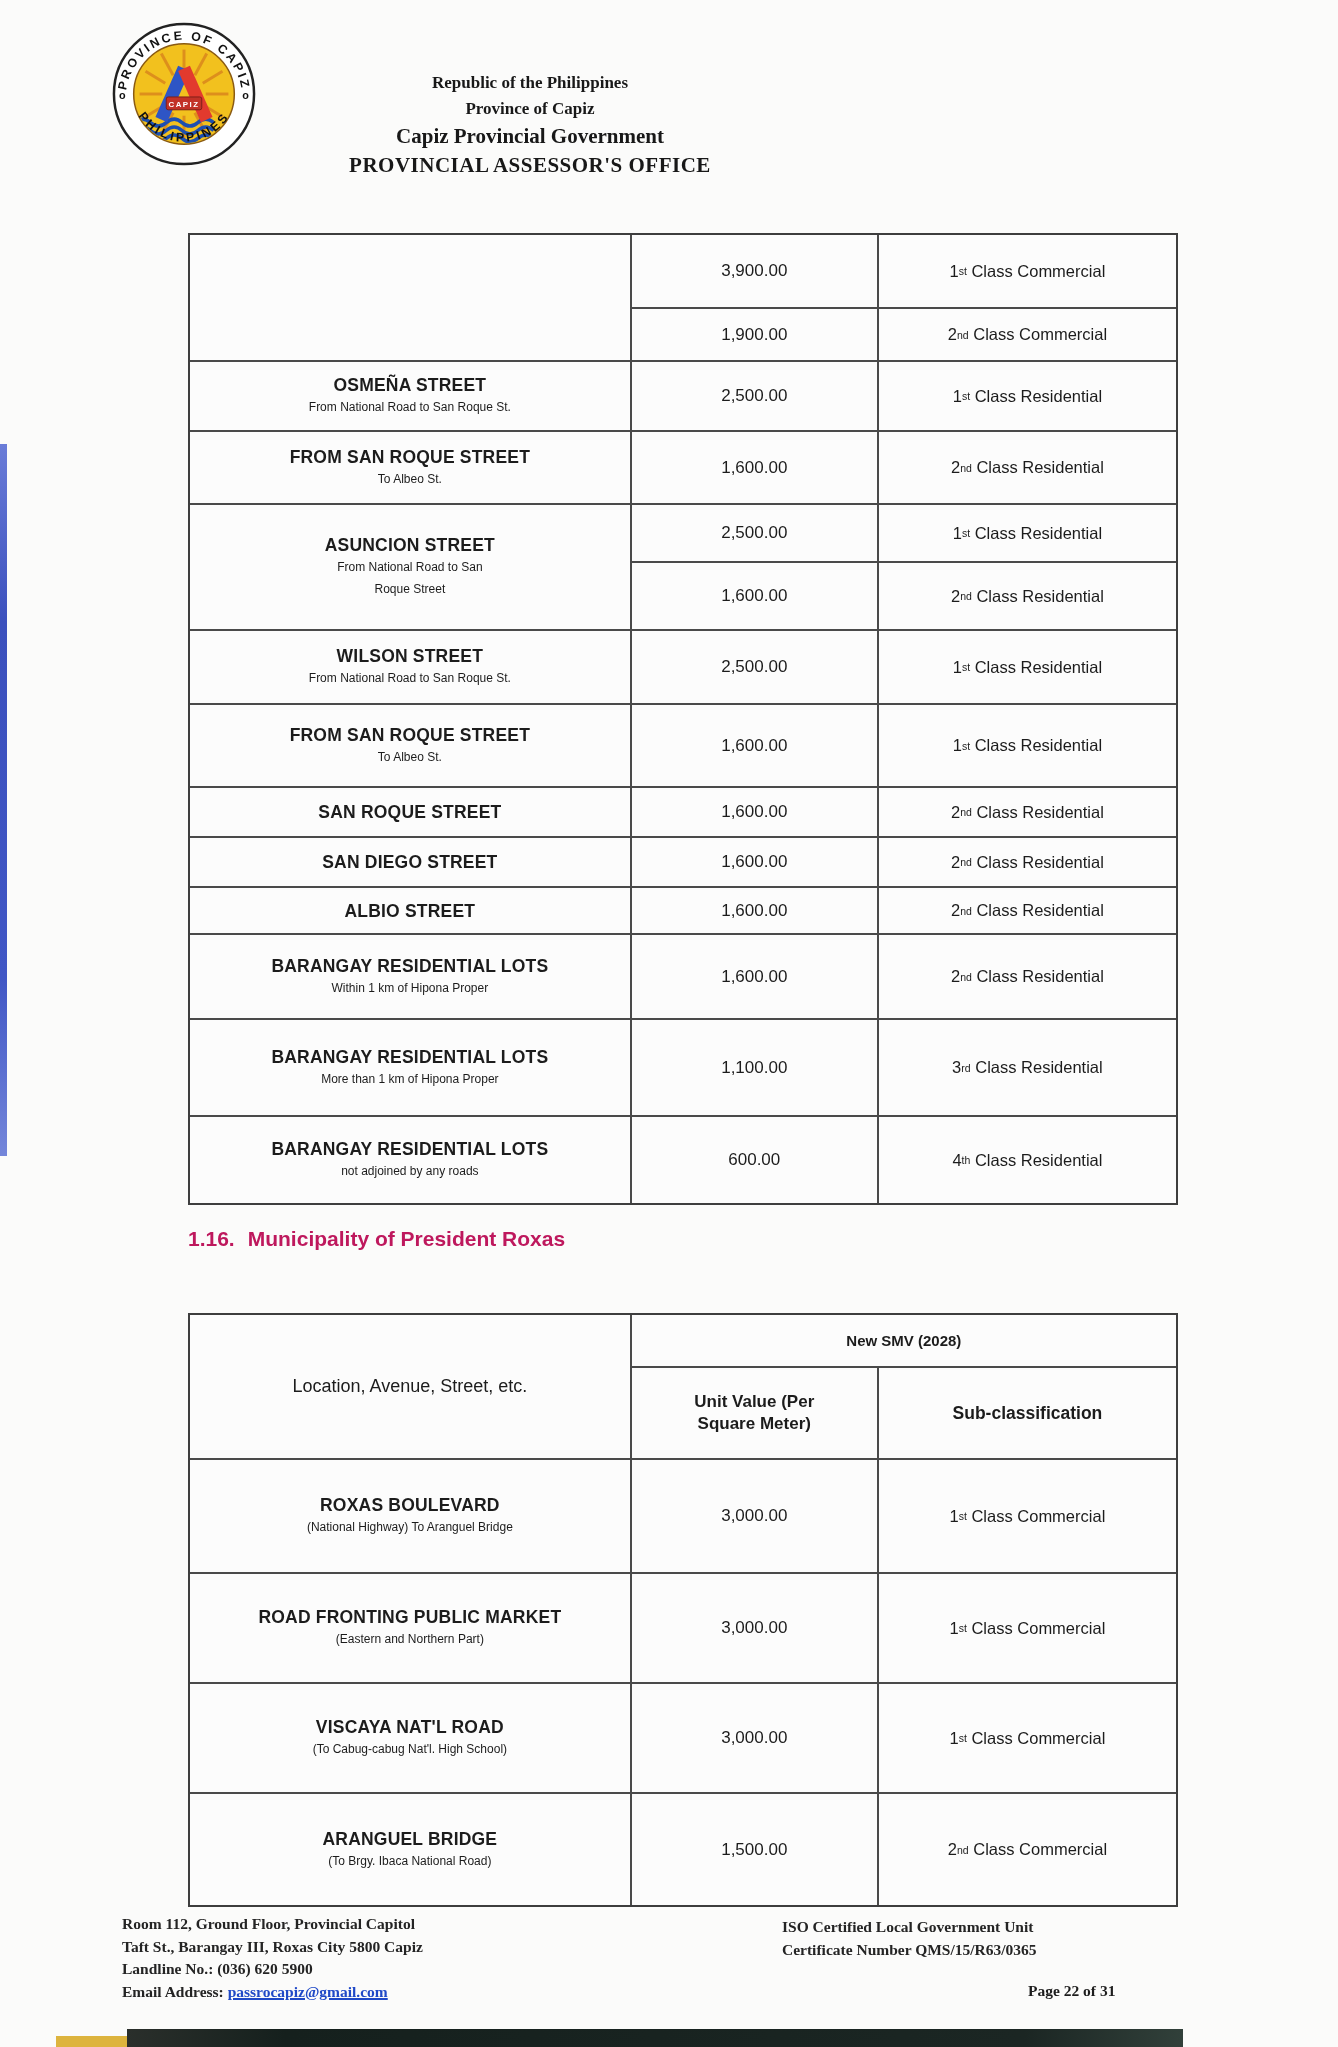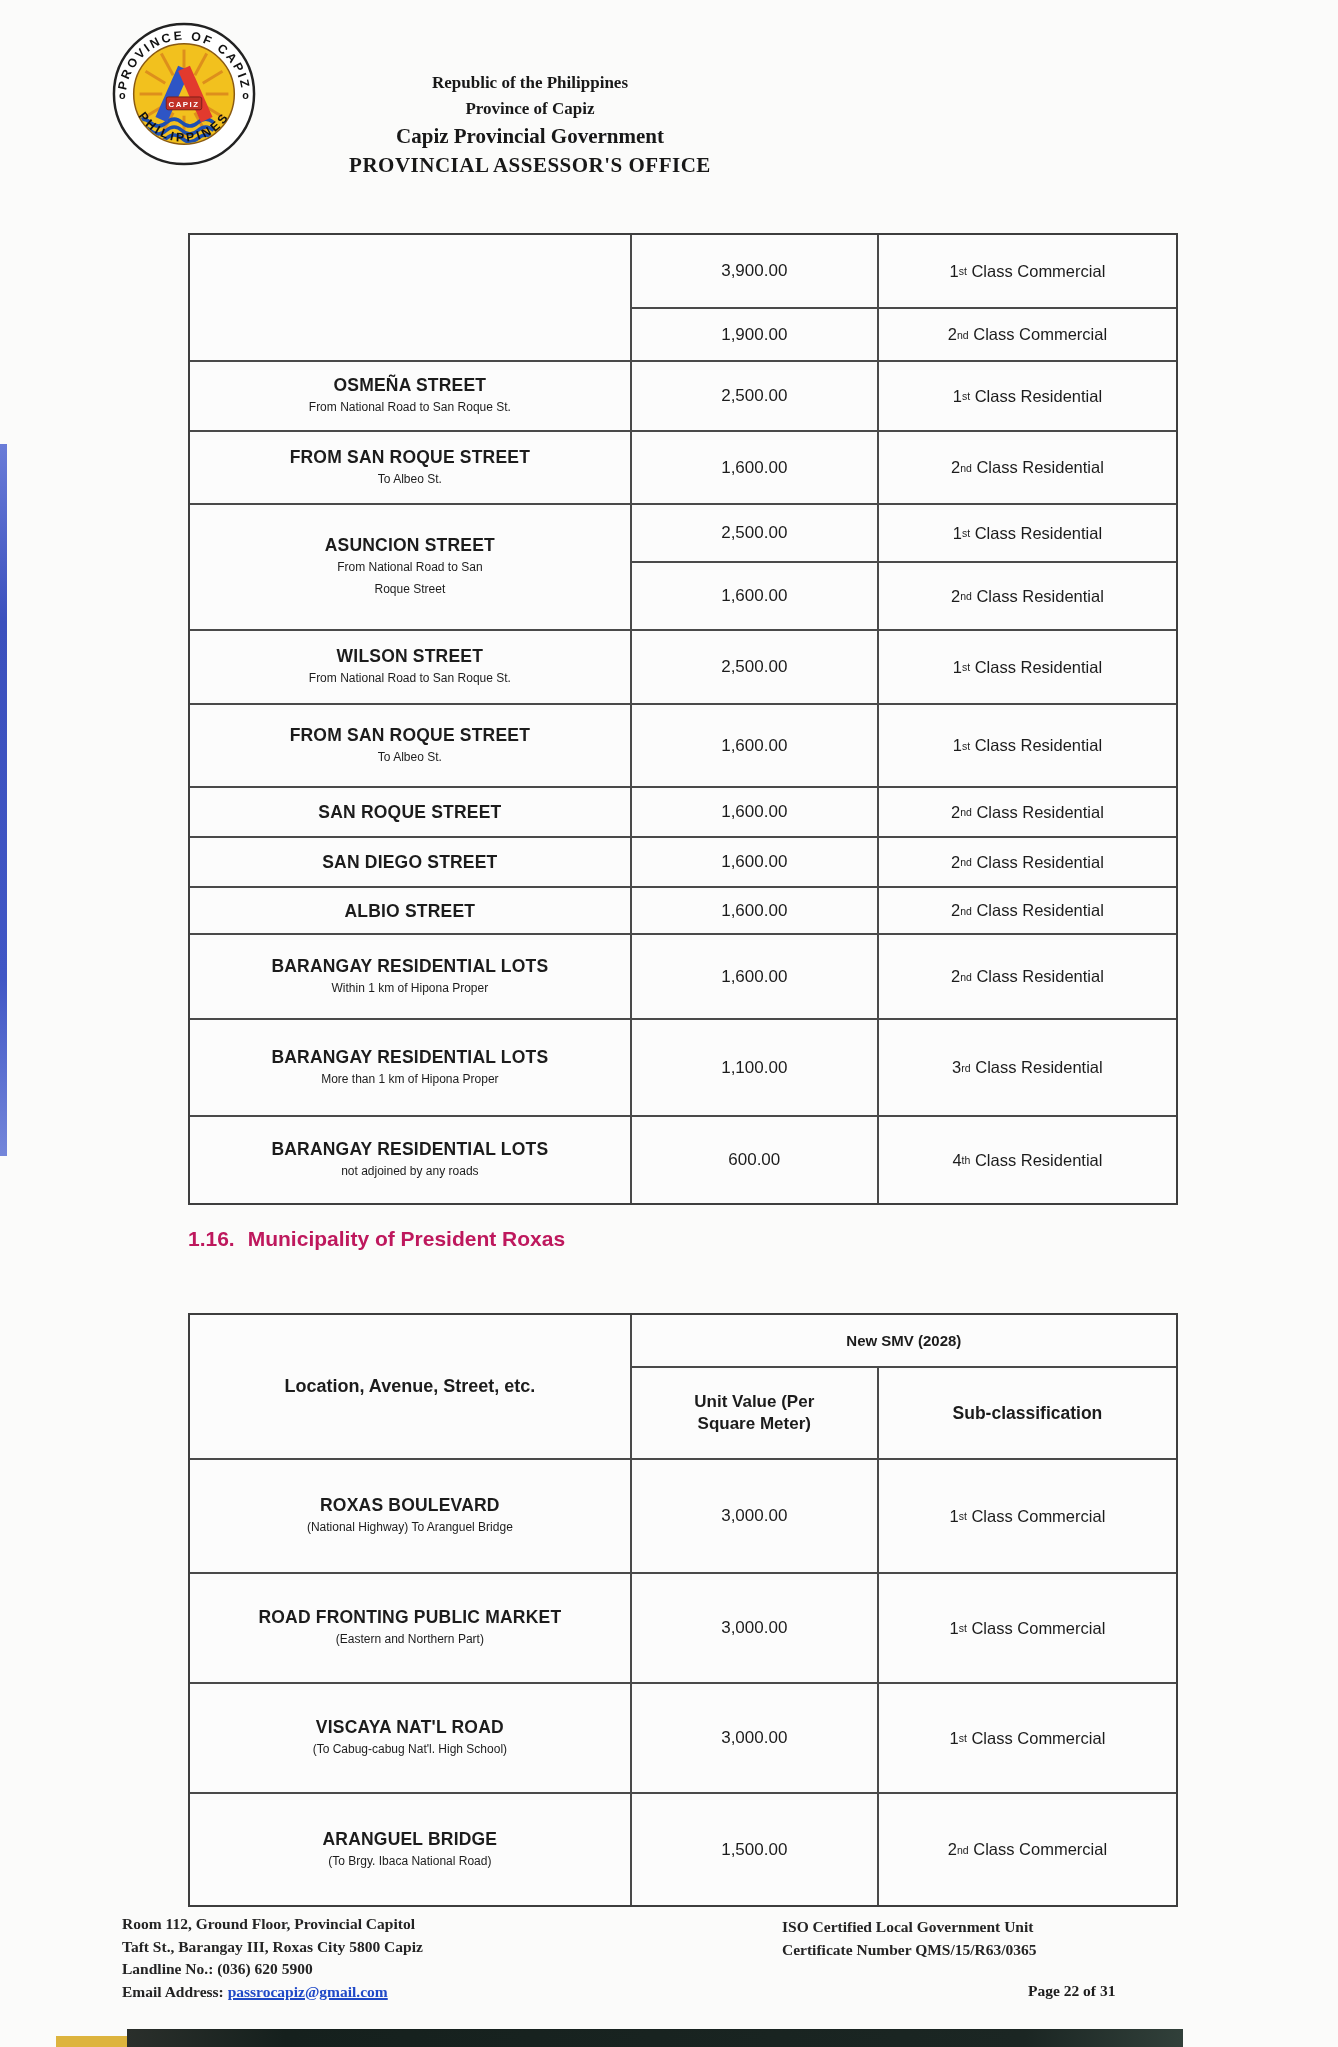--- a/index.html
+++ b/index.html
@@ -30,21 +30,21 @@
   .ent{display:flex;box-sizing:border-box;}
   .ent + .ent{border-top:2px solid #4a4a4a;}
   .val{width:45.4%;border-right:2px solid #4a4a4a;box-sizing:border-box;
     display:flex;align-items:center;justify-content:center;font-size:17px;}
   .cls{flex:1;display:flex;align-items:center;justify-content:center;font-size:16.5px;}
   sup{font-size:10.5px;vertical-align:5px;line-height:0;}
   
   .t2head{display:flex;height:145px;box-sizing:border-box;border-bottom:2px solid #4a4a4a;}
   .loc2{width:44.8%;border-right:2px solid #4a4a4a;box-sizing:border-box;
     display:flex;align-items:center;justify-content:center;text-align:center;
-    font-weight:bold;font-size:18px;}
+    font-weight:normal;font-size:18px;}
   .hdR{flex:1;display:flex;flex-direction:column;}
   .smv{height:53px;box-sizing:border-box;border-bottom:2px solid #4a4a4a;
     display:flex;align-items:center;justify-content:center;font-weight:bold;font-size:15px;}
   .hdSub{flex:1;display:flex;}
   .uv{width:45.4%;border-right:2px solid #4a4a4a;box-sizing:border-box;
     display:flex;align-items:center;justify-content:center;text-align:center;
     font-weight:bold;font-size:17px;line-height:22px;white-space:pre-line;}
   .sc{flex:1;display:flex;align-items:center;justify-content:center;
     font-weight:bold;font-size:17.5px;}
   

